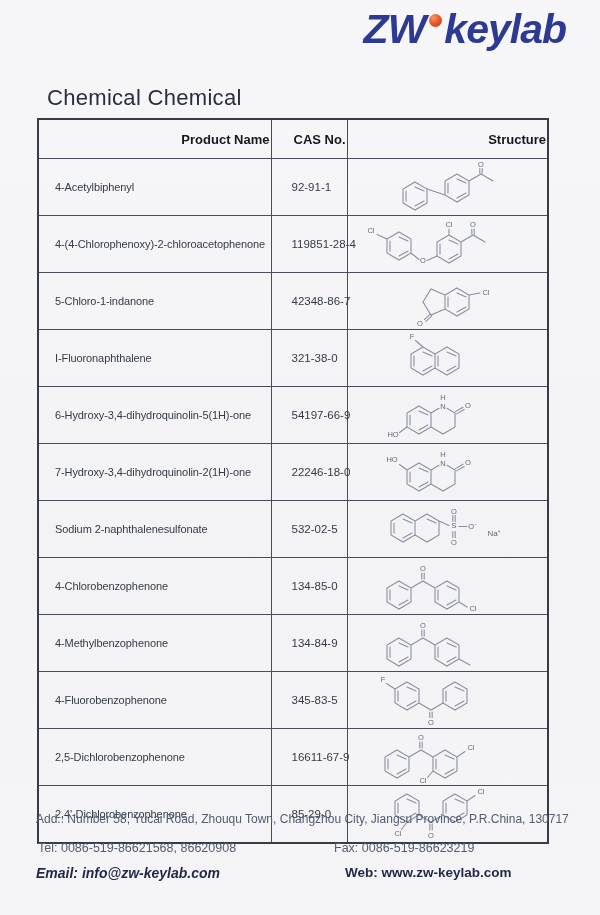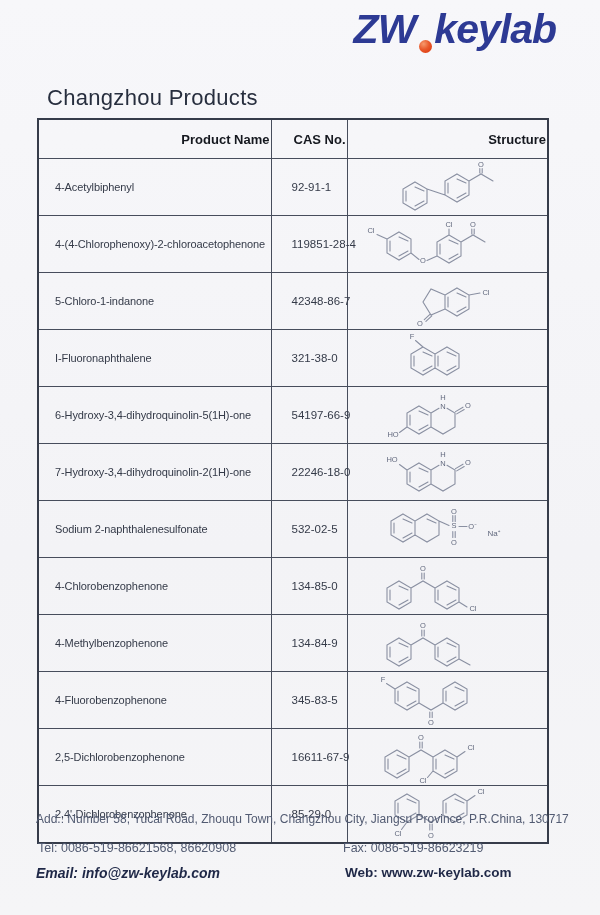--- a/index.html
+++ b/index.html
@@ -1,21 +1,21 @@
 <!DOCTYPE html>
 <html><head>
 <meta charset="utf-8">
 <style>
   html,body{margin:0;padding:0;background:#e8e8ec;}
   .page{position:relative;width:600px;height:915px;margin:0 auto;
         background:linear-gradient(180deg,#f7f7fa 0%,#f3f3f6 60%,#f5f5f7 100%);
         font-family:"Liberation Sans",sans-serif;overflow:hidden;}
 
   
-  .logo{position:absolute;top:6px;right:44px;display:flex;align-items:flex-end;
+  .logo{position:absolute;top:6px;right:34px;display:flex;align-items:flex-start;
         font-style:italic;font-weight:bold;font-size:41px;letter-spacing:-1px;color:#2d3a94;}
   .logo .dot{width:13px;height:13px;border-radius:50%;
         background:radial-gradient(circle at 35% 30%,#f69a6d 0%,#e9592b 45%,#d93208 100%);
         margin:8px 2px 0 4px;}
 
   
   .title{position:absolute;left:47px;top:85px;font-size:22px;color:#272e3e;letter-spacing:.3px;}
 
   
   table.products{position:absolute;left:37px;top:118px;width:510px;border-collapse:collapse;
@@ -29,36 +29,36 @@
   td.struct{text-align:center;}
   td.struct svg{display:block;margin:0 auto;}
   .bd{fill:none;stroke:#8a90a2;stroke-width:1.1;stroke-linecap:round;}
   .al{font:7.5px "Liberation Sans",sans-serif;fill:#62697e;text-anchor:middle;}
   .al.big{font-size:8px;}
 
   
   .f-line{position:absolute;color:#525b72;}
   .f-addr{left:36px;top:812px;font-size:12px;width:545px;}
   .f-tel{left:38px;top:841px;font-size:12.5px;}
-  .f-fax{left:343px;top:841px;font-size:12.5px;}
+  .f-fax{left:334px;top:841px;font-size:12.5px;}
   .f-email{left:36px;top:865px;font-size:14px;font-weight:bold;color:#1f2847;font-style:italic;}
   .f-web{left:345px;top:865px;font-size:13.5px;font-weight:bold;color:#1f2847;}
 </style>
 </head>
 <body>
 
 <div class="page">
 
   <div class="logo">
     <span>ZW</span>
     <span class="dot"></span>
     <span>keylab</span>
   </div>
 
-  <div class="title">Changzhou Products</div>
+  <div class="title">Chemical Chemical</div>
 
   <table class="products">
     <colgroup>
         <col class="c-name">
         <col class="c-cas">
         <col class="c-struct">
       </colgroup>
     <thead>
       <tr>
         <th>Product Name</th>

